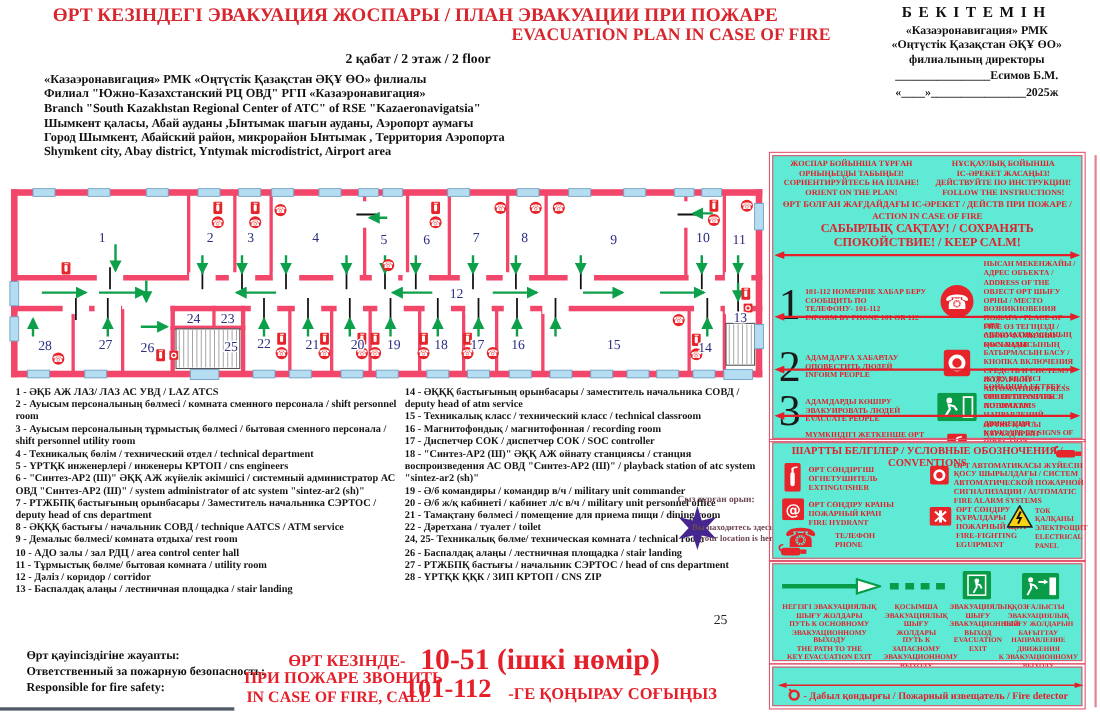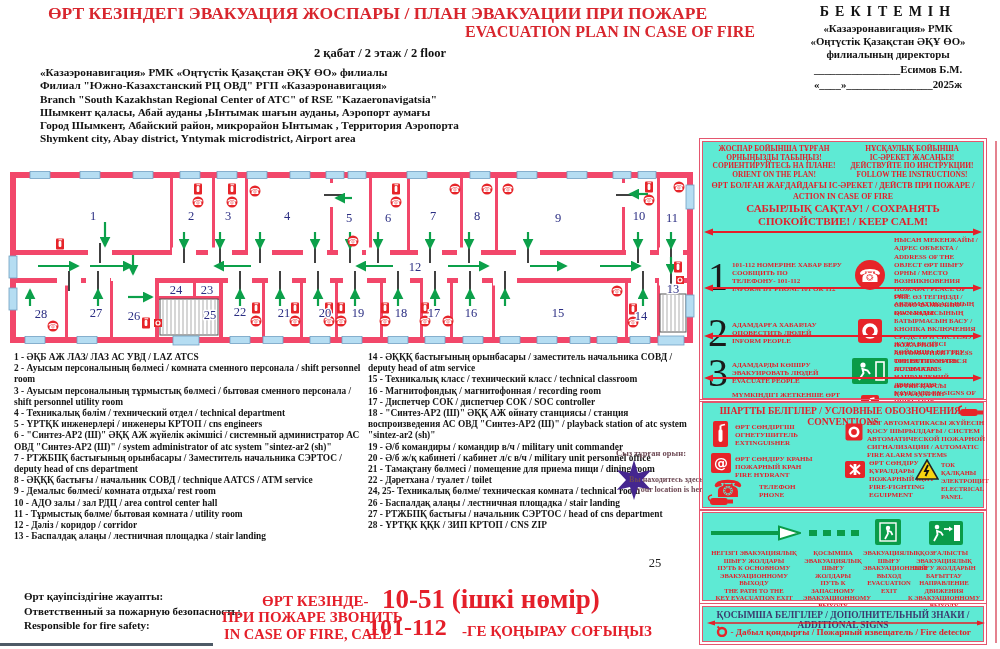--- a/index.html
+++ b/index.html
@@ -618,21 +618,20 @@
       </svg>
     <div class="ev" style="left:198px;top:36px;width:86px;font-size:6.4px;">ҚОЗҒАЛЫСТЫ ЭВАКУАЦИЯЛЫҚ
 ШЫҒУ ЖОЛДАРЫН БАҒЫТТАУ
 НАПРАВЛЕНИЕ ДВИЖЕНИЯ
 К ЭВАКУАЦИОННОМУ ВЫХОДУ
 DIRECTION OF MOVEMENT TO
 EVACUATION OUTPUT</div>
   </div>
 
   <div class="rbox" style="top:606px;height:36px;">
-    <div class="addtitle">ҚОСЫМША БЕЛГІЛЕР / ДОПОЛНИТЕЛЬНЫЙ ЗНАКИ / ADDITIONAL SIGNS</div>
     <svg class="abs" style="left:4px;top:13px;" width="278" height="6">
       <line x1="6" y1="3" x2="272" y2="3" stroke="#e41f2a" stroke-width="1.4"></line>
       <polygon points="0,3 8,0.5 8,5.5" fill="#e41f2a"></polygon>
       <polygon points="278,3 270,0.5 270,5.5" fill="#e41f2a"></polygon>
       </svg>
     <div class="addrow">
       <svg width="13" height="13" style="vertical-align:-2px;">
         <circle cx="7" cy="8" r="4" fill="none" stroke="#e62429" stroke-width="2.4"></circle>
         <line x1="2.5" y1="2.5" x2="4.8" y2="4.8" stroke="#e62429" stroke-width="1.8"></line>
         </svg>

